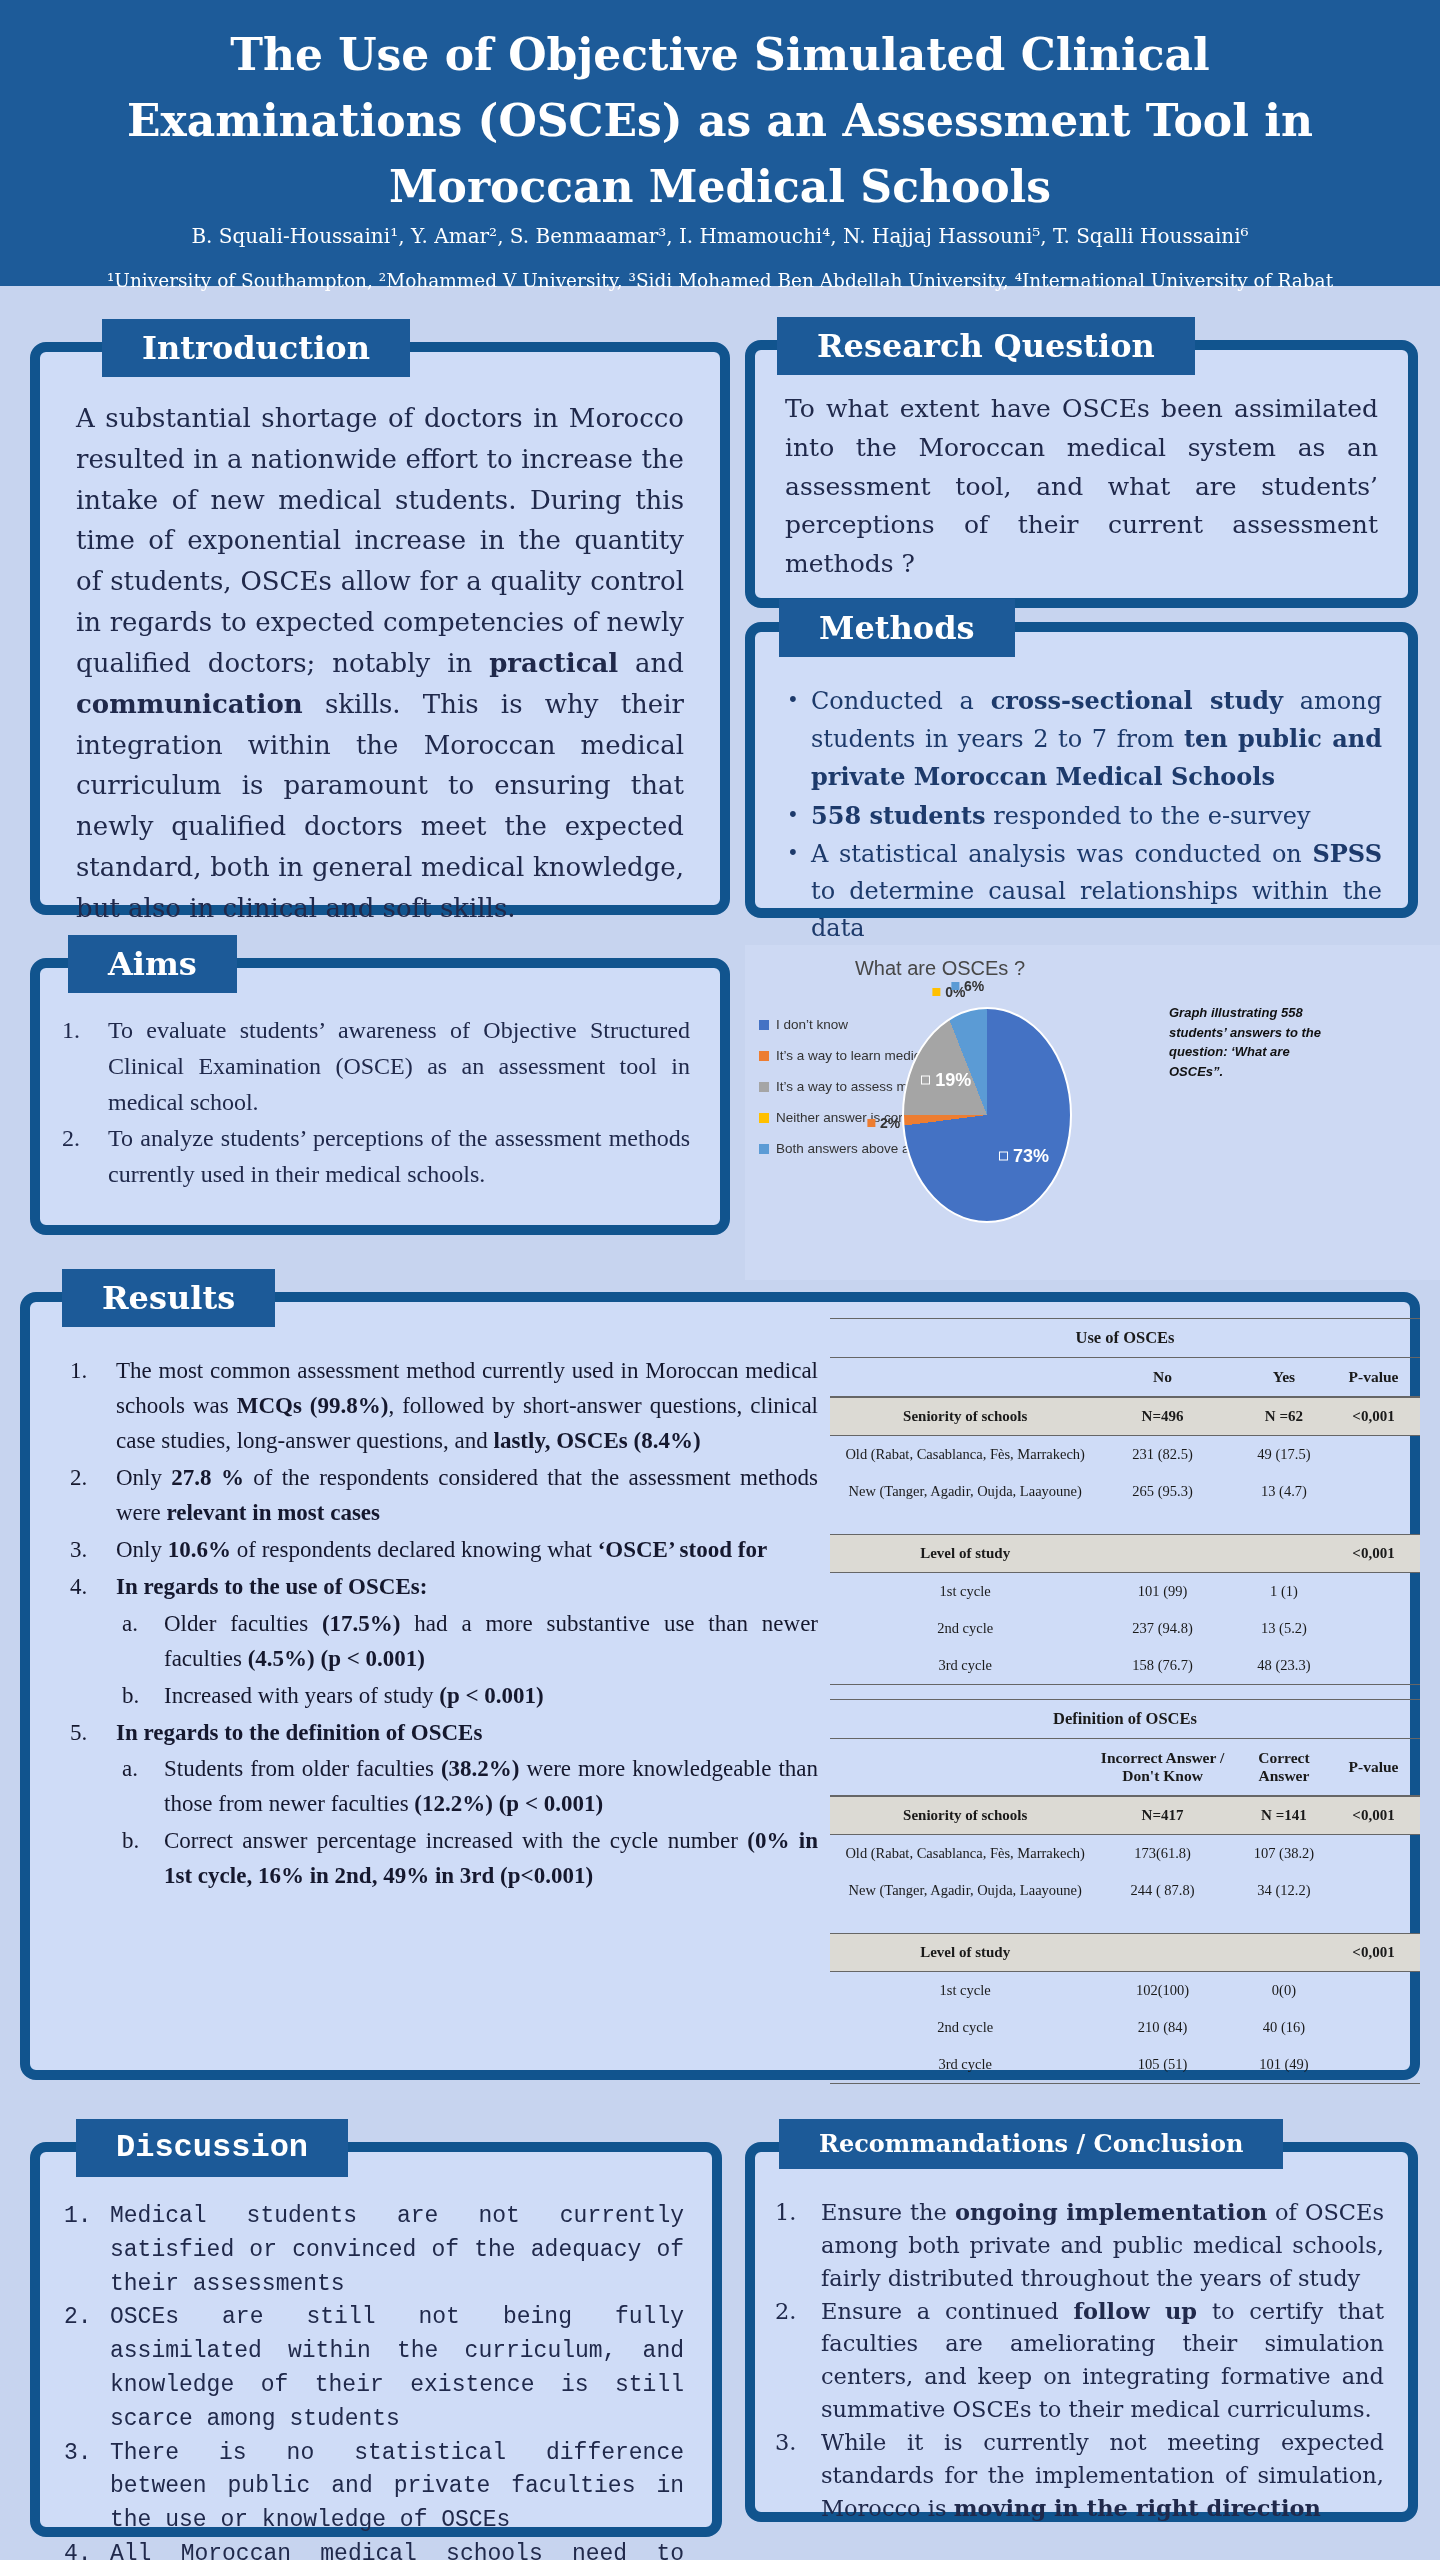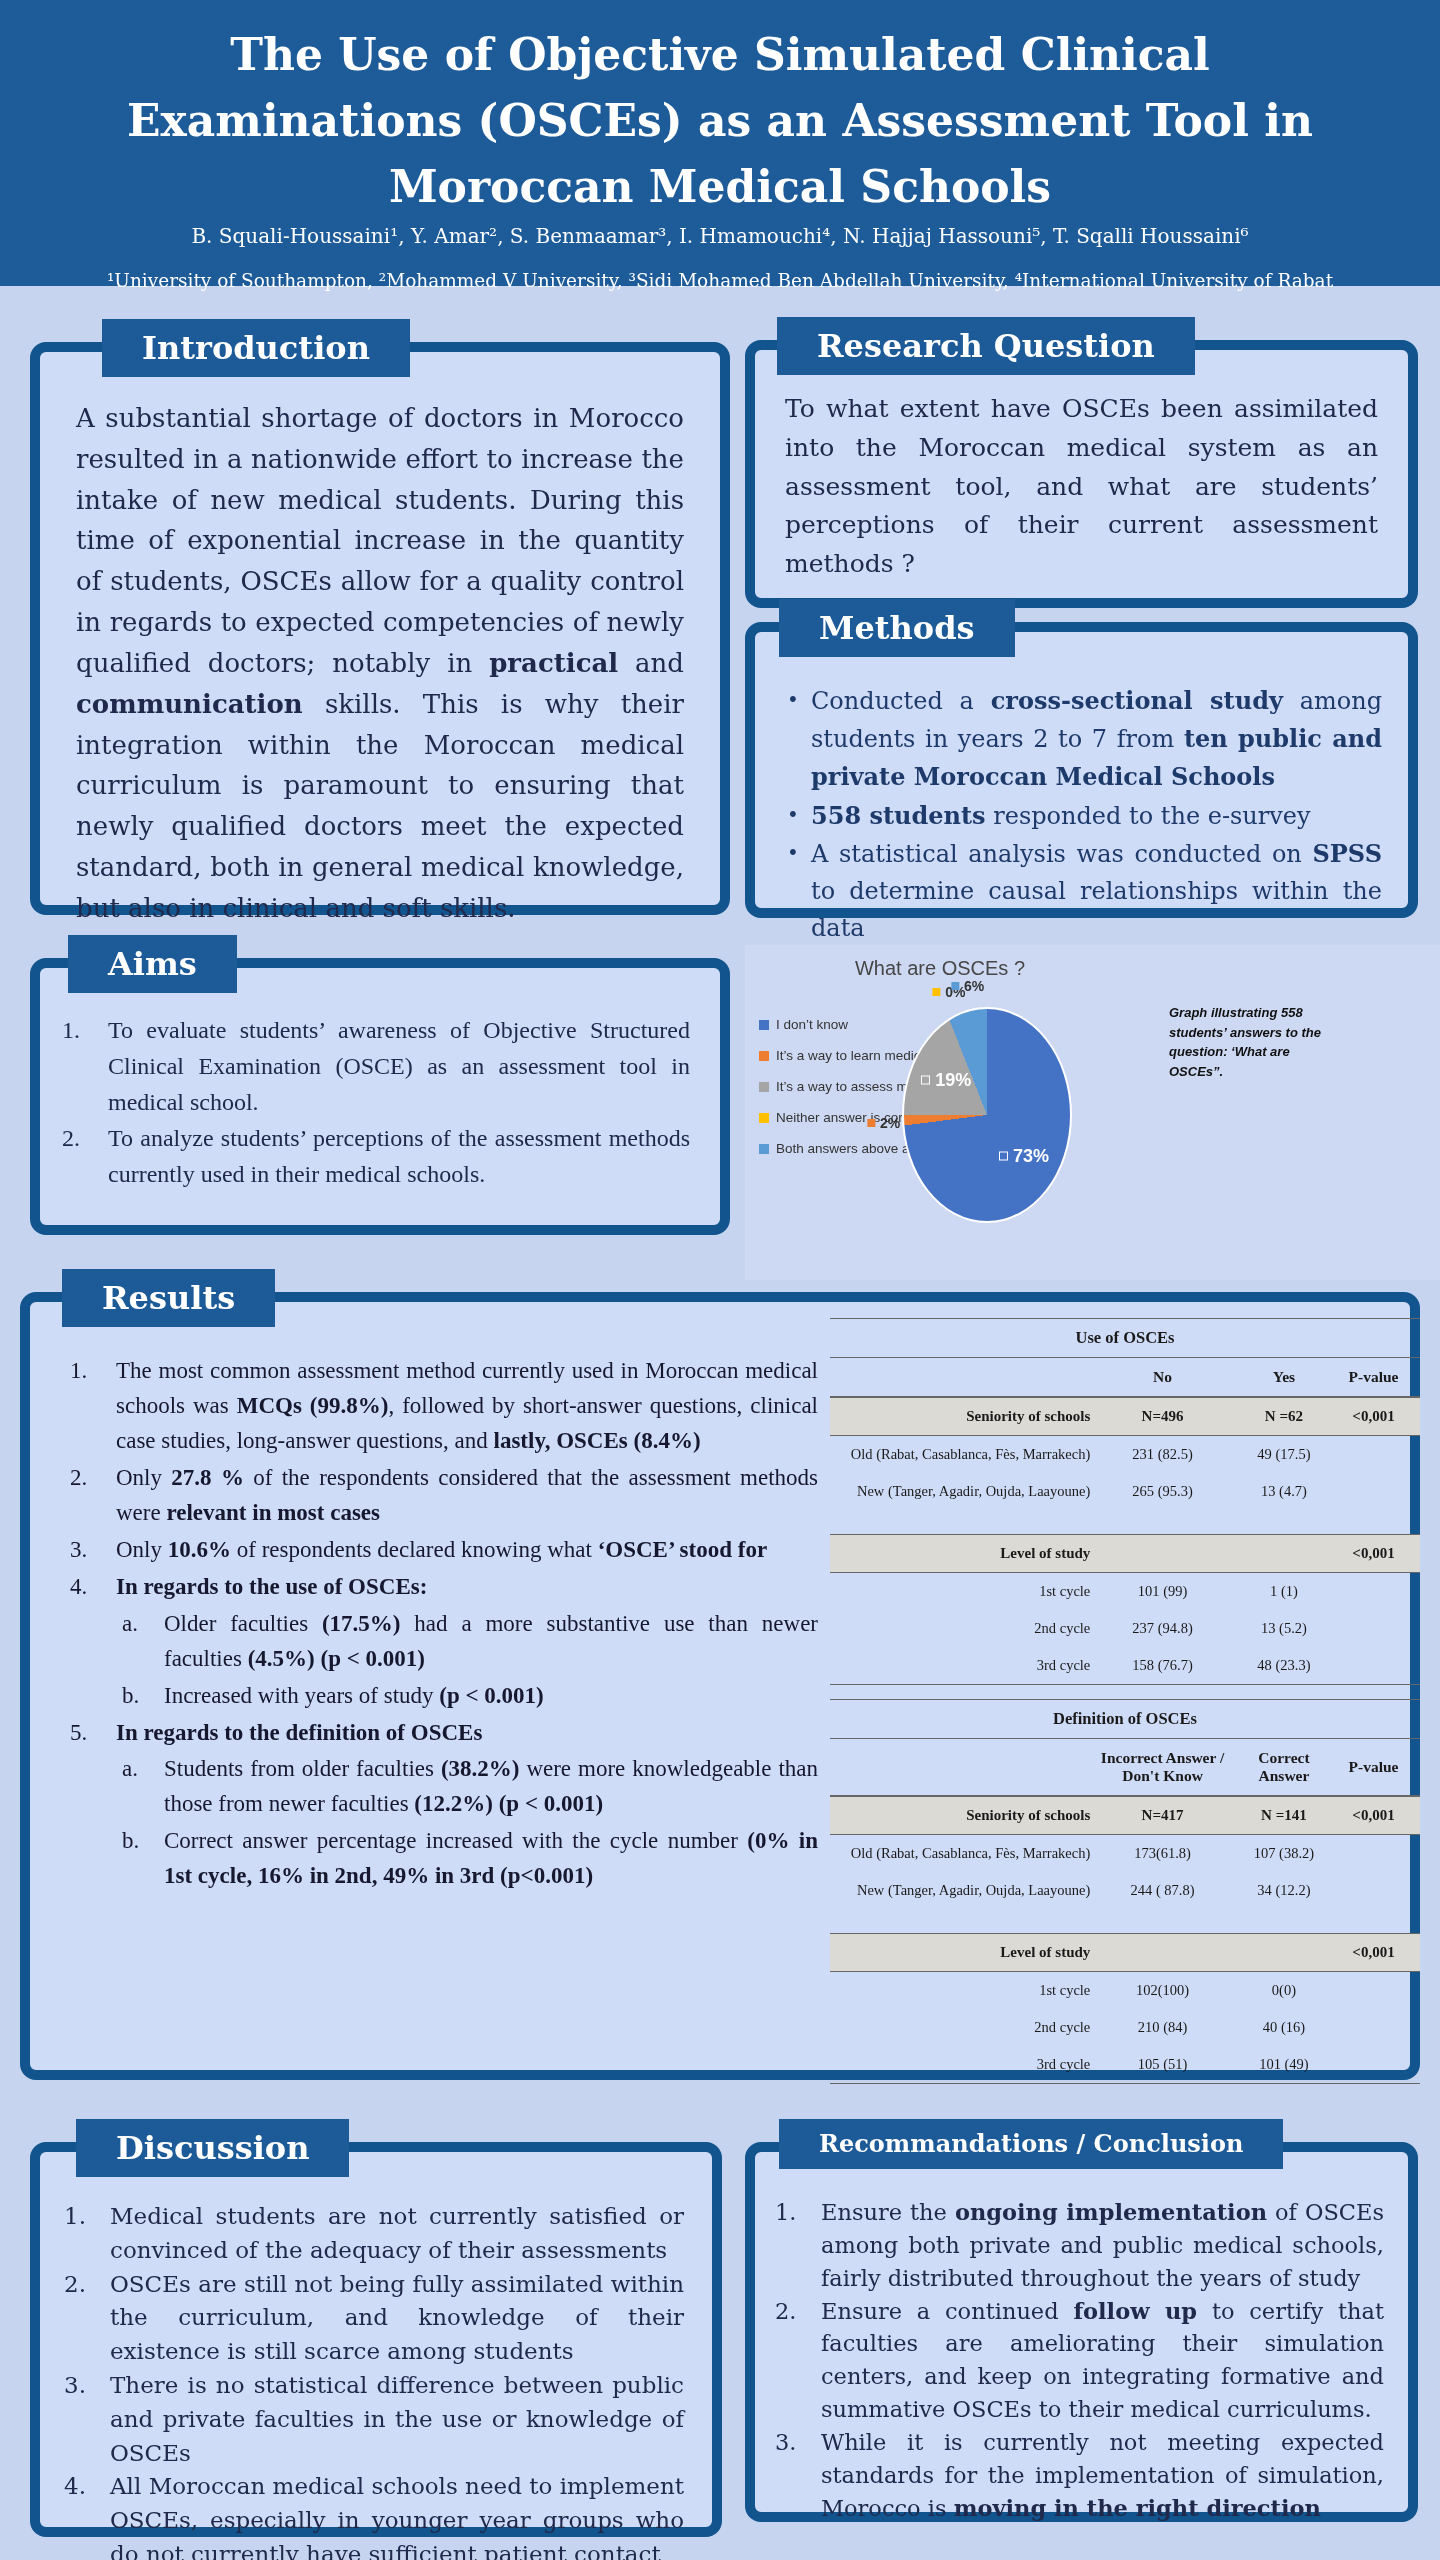--- a/index.html
+++ b/index.html
@@ -18,21 +18,21 @@
   .panel{position:absolute;background:#cfdcf7;border:10px solid #11548e;border-radius:16px;}
   .ptitle{position:absolute;top:-33px;background:#1c5a98;color:#fff;font-weight:bold;
           font-size:32px;line-height:1;padding:13px 40px;white-space:nowrap;}
 
   
   #intro{left:30px;top:342px;width:700px;height:573px;}
   #rq{left:745px;top:340px;width:673px;height:268px;}
   #methods{left:745px;top:622px;width:673px;height:296px;}
   #aims{left:30px;top:958px;width:700px;height:277px;}
   #results{left:20px;top:1292px;width:1400px;height:788px;}
-  #discussion{left:30px;top:2142px;width:692px;height:395px;}
+  #discussion{left:30px;top:2142px;width:692px;height:395px;font-family:Liberation Mono, monospace;}
   #recommend{left:745px;top:2142px;width:673px;height:380px;}
 
   #intro .ptitle{left:62px;}
   #rq .ptitle{left:22px;}
   #methods .ptitle{left:24px;}
   #aims .ptitle{left:28px;}
   #results .ptitle{left:32px;}
   #discussion .ptitle{left:36px;}
   #recommend .ptitle{left:24px;font-size:24px;}
 
@@ -62,21 +62,21 @@
             font-family:"Liberation Serif",serif;font-size:23px;line-height:1.52;color:#15182e;}
   .res-text .li{margin-bottom:2px;color:#15182e;}
   .res-tables{position:absolute;left:800px;top:16px;width:590px;
               font-family:"Liberation Serif",serif;color:#1a1a1a;}
 
   .table{border-bottom:1.5px solid #666;margin-bottom:14px;}
   .t-title{border-top:1.5px solid #666;border-bottom:1px solid #666;text-align:center;
            font-weight:bold;font-size:16.5px;padding:9px 0;}
   .t-row{display:grid;grid-template-columns:44% 25% 17% 14%;align-items:center;padding:10px 6px;}
   .t-row > div{font-size:14.5px;}
-  .t-row > div:first-child{text-align:right;padding-left:4px;}
+  .t-row > div:first-child{text-align:center;padding-left:4px;}
   .t-row > div{text-align:center;}
   .t-head{border-bottom:1px solid #666;font-weight:bold;}
   .t-head > div{font-size:15.5px;}
   .t-shaded{background:#dcdad4;border-top:1.5px solid #666;border-bottom:1.5px solid #666;font-weight:bold;}
   .t-shaded > div{font-size:15px;}
   .t-spacer{height:24px;}
 
   
   #chart{position:absolute;left:745px;top:945px;width:695px;height:335px;background:#cdd9f3;
          font-family:"Liberation Sans",sans-serif;}

